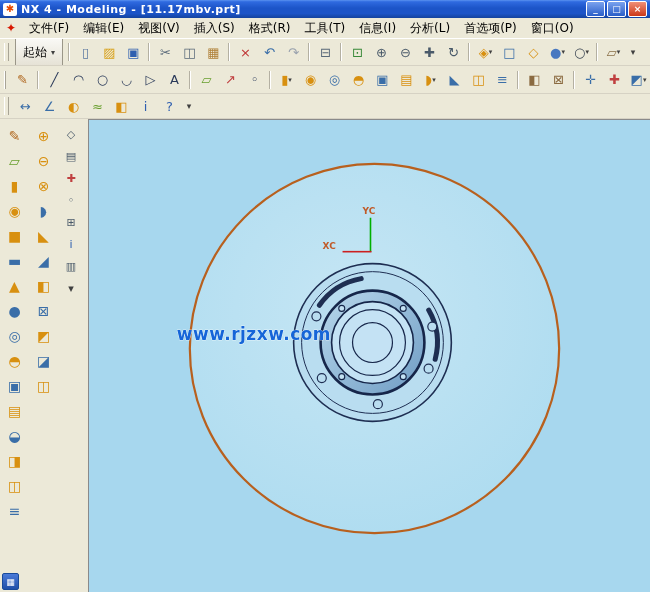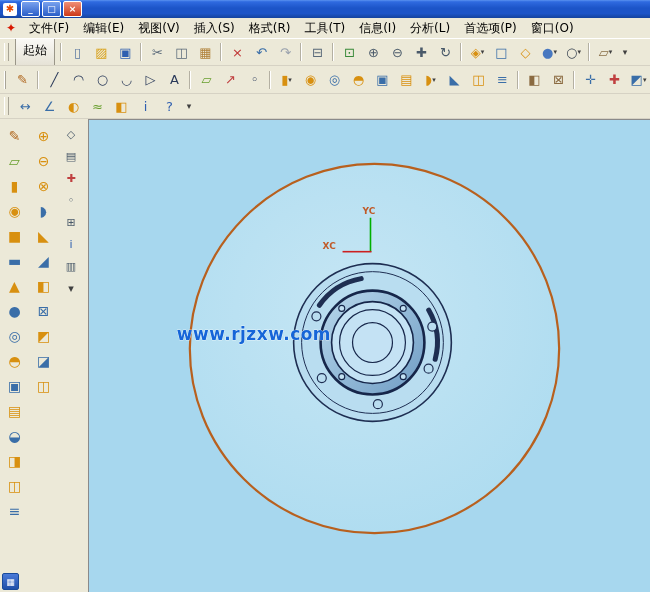--- a/index.html
+++ b/index.html
@@ -39,23 +39,23 @@
   .tb-b{height:27px;flex:0 0 27px;}
   .tb-c{height:24px;flex:0 0 24px;}
   .grip{display:inline-block;width:3px;height:18px;border-left:1px solid #fff;border-right:1px solid #a8a496;margin:0 4px 0 2px;}
   .tbtn{width:21px;height:21px;display:inline-flex;align-items:center;justify-content:center;
     border:1px solid transparent;margin:0 0 0 1px;cursor:default;}
   .tbtn .glyph{font-size:13px;line-height:1;}
   .tbtn.small{width:12px;}
   .tbtn.small .glyph{font-size:9px;}
   .dd{font-size:7px;color:#404040;margin-left:0px;}
   .tsep{display:inline-block;width:0;height:18px;border-left:1px solid #b4b0a2;border-right:1px solid #fff;margin:0 3px;}
-  .start-btn{display:inline-flex;align-items:center;gap:13px;height:20px;padding:8px 7px;margin:0 2px;
+  .start-btn{display:inline-flex;align-items:center;gap:4px;height:20px;padding:8px 7px;margin:0 2px;
     font-size:12px;border:1px solid #9a96 88;border:1px solid #9a9688;border-radius:2px;
-    background:linear-gradient(#fdfdfb,#e2ded0);box-shadow:inset 0 1px 0 #fff;cursor:default;flex-direction:column;}
+    background:linear-gradient(#fdfdfb,#e2ded0);box-shadow:inset 0 1px 0 #fff;cursor:default;}
   .start-btn .dd{font-size:8px;}
 
   
   .promptbar{height:20px;flex:0 0 20px;background:#d8d4c6;border-top:1px solid #fff;border-bottom:1px solid #b4b0a2;
     display:flex;align-items:center;padding:0 4px;font-weight:bold;font-size:12px;white-space:nowrap;}
 
   
   .main{flex:1;display:flex;min-height:0;}
   .sidebar{width:88px;flex:0 0 88px;background:#ece9d8;border-right:1px solid #8a8a8a;
     display:flex;align-items:flex-start;padding-top:4px;position:relative;}
@@ -76,20 +76,21 @@
   .wm-text{font-weight:bold;font-size:17px;letter-spacing:.5px;paint-order:stroke;}
   .axis-label{font-size:9px;font-weight:bold;}
 </style>
 </head>
 <body>
 
 <div class="window">
 
   <div class="titlebar">
     <span class="app-icon">✱</span>
+    <span class="title-text">NX 4 - Modeling - [11.17mbv.prt]</span>
     <span class="win-btns">
       <span class="win-btn">_</span>
       <span class="win-btn">□</span>
       <span class="win-btn close">×</span>
     </span>
   </div>
 
   <div class="menubar">
     <span class="nx-emblem">✦</span>
   <div class="menu-item">文件(F)</div>

